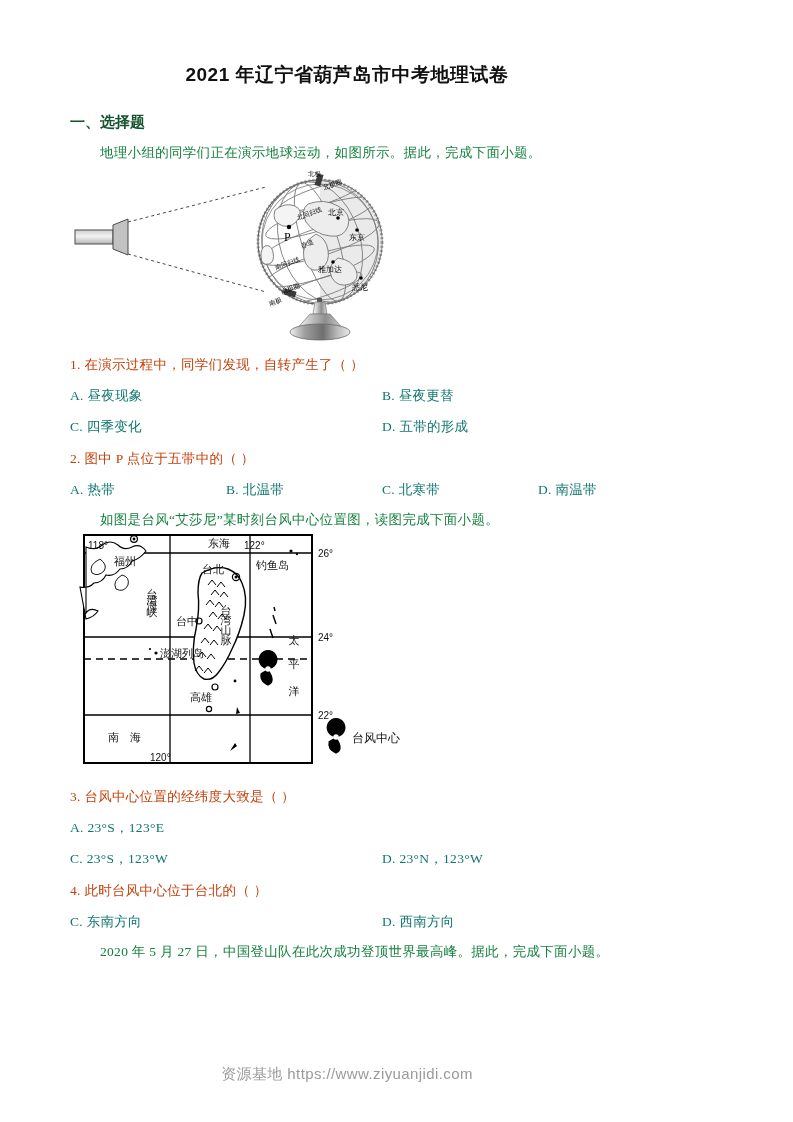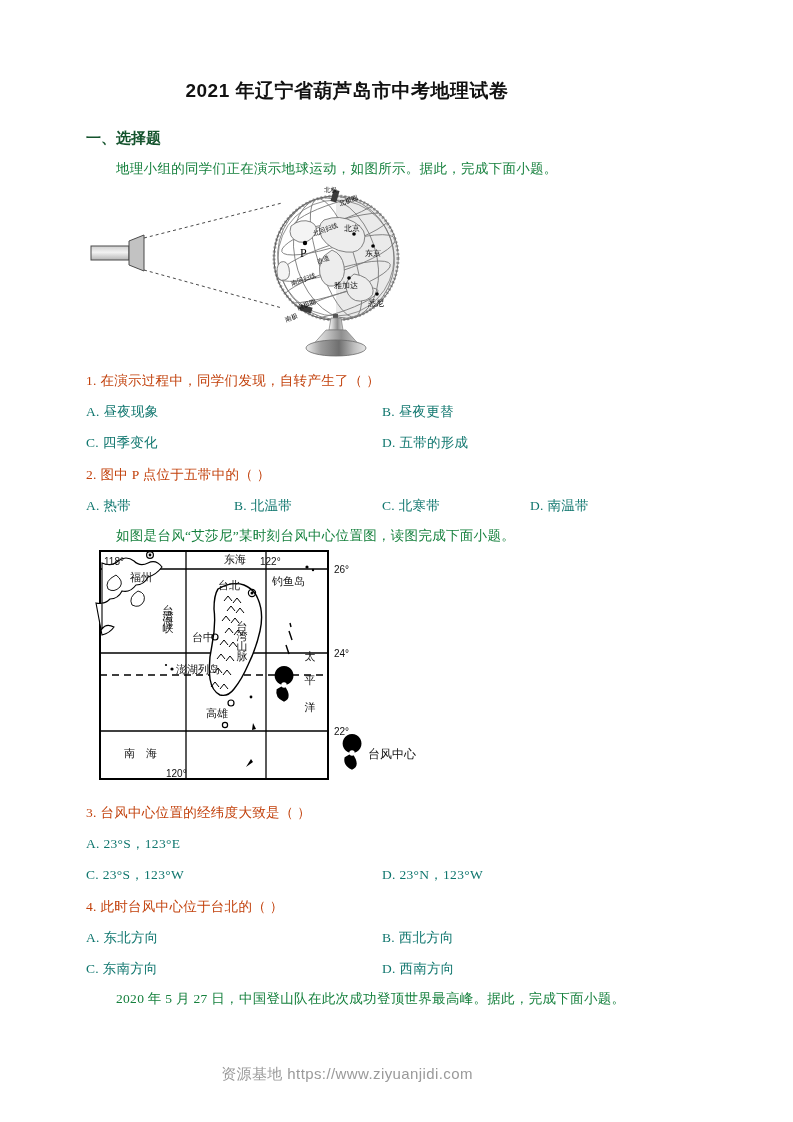--- a/index.html
+++ b/index.html
@@ -6,21 +6,21 @@
   html, body { margin: 0; padding: 0; }
   body {
     width: 793px;
     height: 1122px;
     background: #ffffff;
     font-family: "Liberation Serif", "DejaVu Serif", serif;
     color: #1a1a1a;
     position: relative;
     overflow: hidden;
   }
-  .page { position: relative; width: 694px; height: 1122px; padding: 16px; }
+  .page { position: relative; width: 694px; height: 1122px; padding: 0; }
 
   .doc-title {
     text-align: center;
     font-family: "Liberation Sans", "DejaVu Sans", sans-serif;
     font-weight: bold;
     font-size: 19px;
     letter-spacing: 0.5px;
     margin: 0;
     padding-top: 62px;
     color: #111;
@@ -339,24 +339,20 @@
   <div class="opts two">
     <div class="opt">A. 23°S，123°E</div>
   </div>
   <div class="opts two">
     <div class="opt">C. 23°S，123°W</div>
     <div class="opt">D. 23°N，123°W</div>
   </div>
 
   <div class="q-stem">4. 此时台风中心位于台北的（      ）</div>
   <div class="opts two">
-    <div class="opt">A. 东北方向</div>
-    <div class="opt">B. 西北方向</div>
-  </div>
-  <div class="opts two">
     <div class="opt">C. 东南方向</div>
     <div class="opt">D. 西南方向</div>
   </div>
 
   <div class="intro">2020 年 5 月 27 日，中国登山队在此次成功登顶世界最高峰。据此，完成下面小题。</div>
 
   <div class="watermark">资源基地 https://www.ziyuanjidi.com</div>
 
 </div>
 

